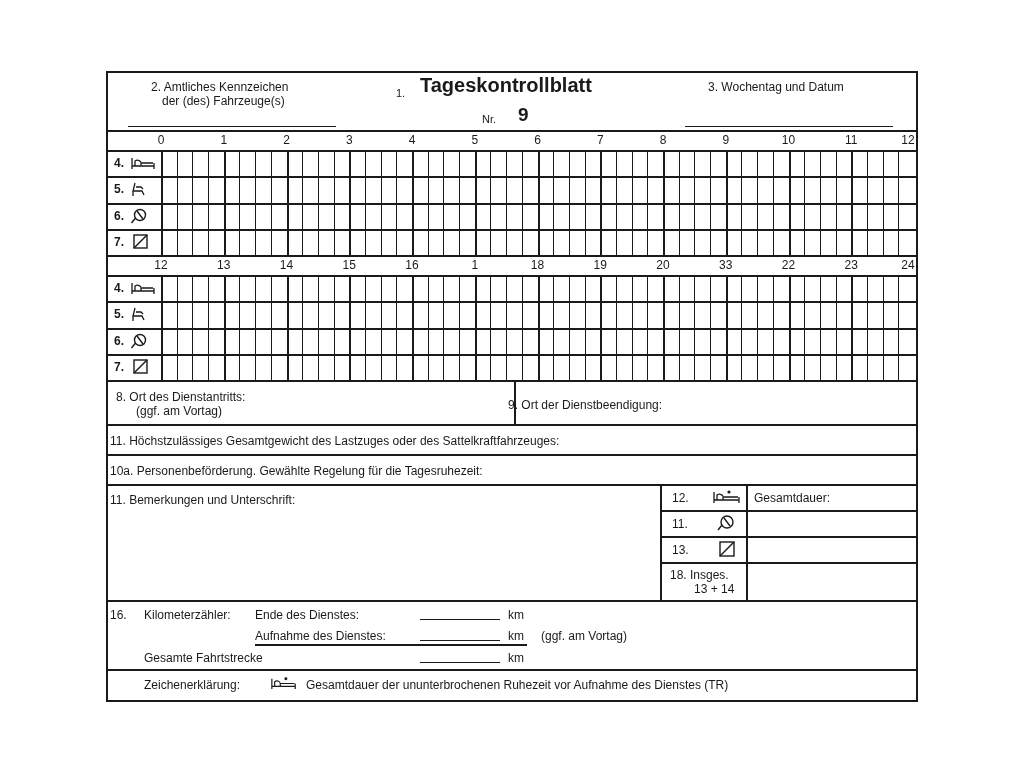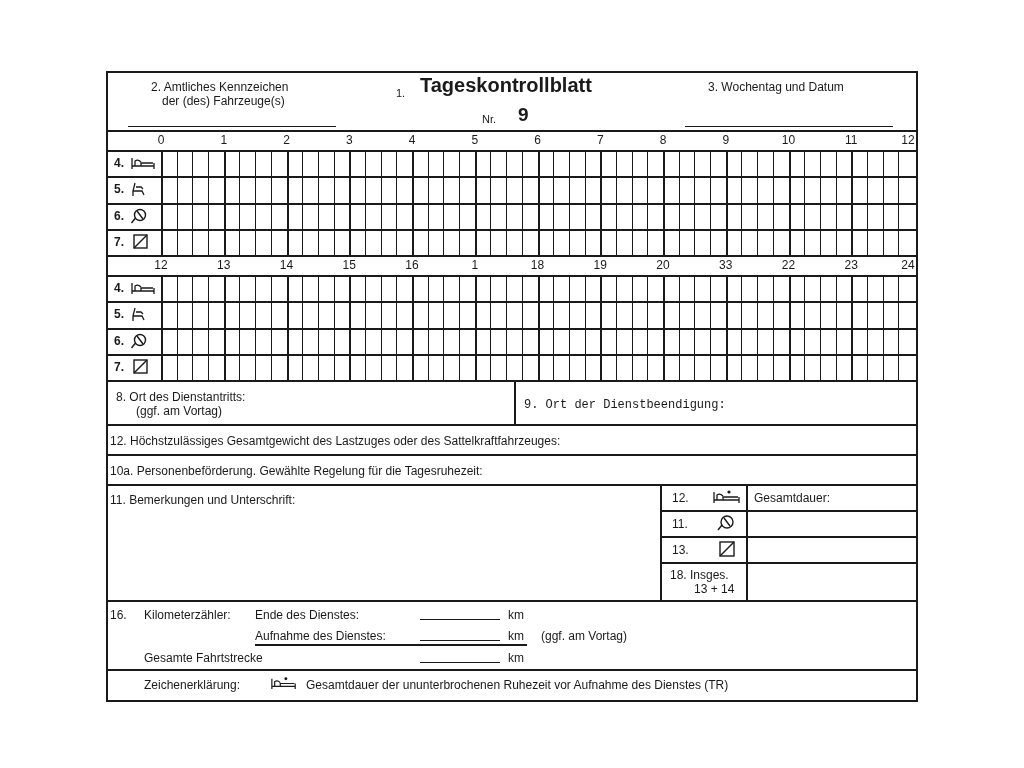--- a/index.html
+++ b/index.html
@@ -592,25 +592,25 @@
     <div class="vline" style="left:760.9375px; top:20px; height:105.2px; width:1px;"></div>
     <div class="vline" style="left:776.625px; top:20px; height:105.2px; width:1px;"></div>
     <div class="vline" style="left:792.3125px; top:20px; height:105.2px; width:1px;"></div>
   </div>
 
 <div class="hline" style="left:106px; top:380px; width:810px;"></div>
 <div class="txt" style="left:116px; top:390px;">8.   Ort des Dienstantritts:</div>
 <div class="txt" style="left:136px; top:404px;">(ggf. am Vortag)</div>
 <div class="field" style="left:108px; top:382px; width:406px; height:42px;"></div>
 <div class="vline" style="left:514px; top:380px; height:45px;"></div>
-<div class="txt" style="left:524px; top:398px;font-family:Liberation Mono, monospace;">9. Ort der Dienstbeendigung:</div>
+<div class="txt" style="left:508px; top:398px;">9. Ort der Dienstbeendigung:</div>
 <div class="field" style="left:516px; top:382px; width:398px; height:42px;"></div>
 
 <div class="hline" style="left:106px; top:424px; width:810px;"></div>
-<div class="txt" style="left:110px; top:434px;">12.   Höchstzulässiges Gesamtgewicht des Lastzuges oder des Sattelkraftfahrzeuges:</div>
+<div class="txt" style="left:110px; top:434px;">11.   Höchstzulässiges Gesamtgewicht des Lastzuges oder des Sattelkraftfahrzeuges:</div>
 <div class="field" style="left:108px; top:426px; width:806px; height:28px;"></div>
 
 <div class="hline" style="left:106px; top:454px; width:810px;"></div>
 <div class="txt" style="left:110px; top:464px;">10a. Personenbeförderung. Gewählte Regelung für die Tagesruhezeit:</div>
 <div class="field" style="left:108px; top:456px; width:806px; height:28px;"></div>
 
 <div class="hline" style="left:106px; top:484px; width:810px;"></div>
 <div class="txt" style="left:110px; top:493px;">11.    Bemerkungen und Unterschrift:</div>
 <div class="field" style="left:108px; top:486px; width:552px; height:114px;"></div>
 <div class="vline" style="left:660px; top:484px; height:117px;"></div>

